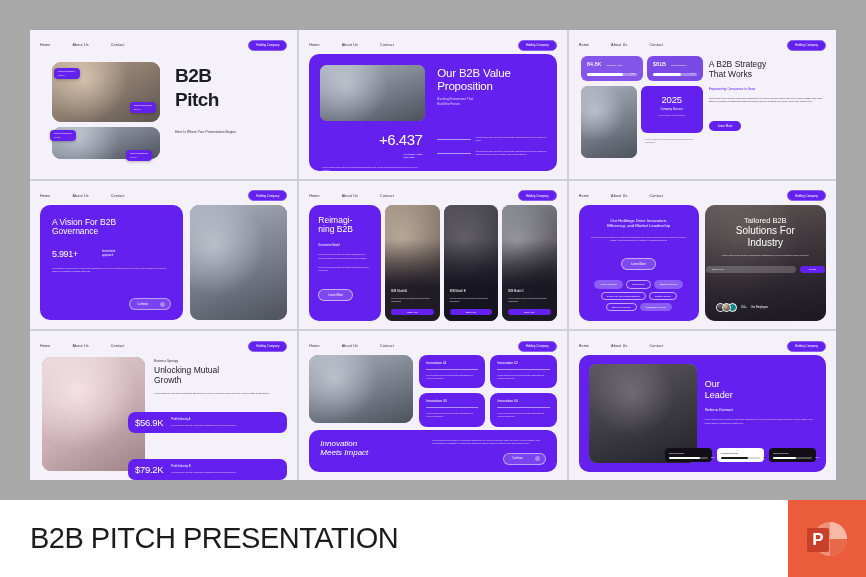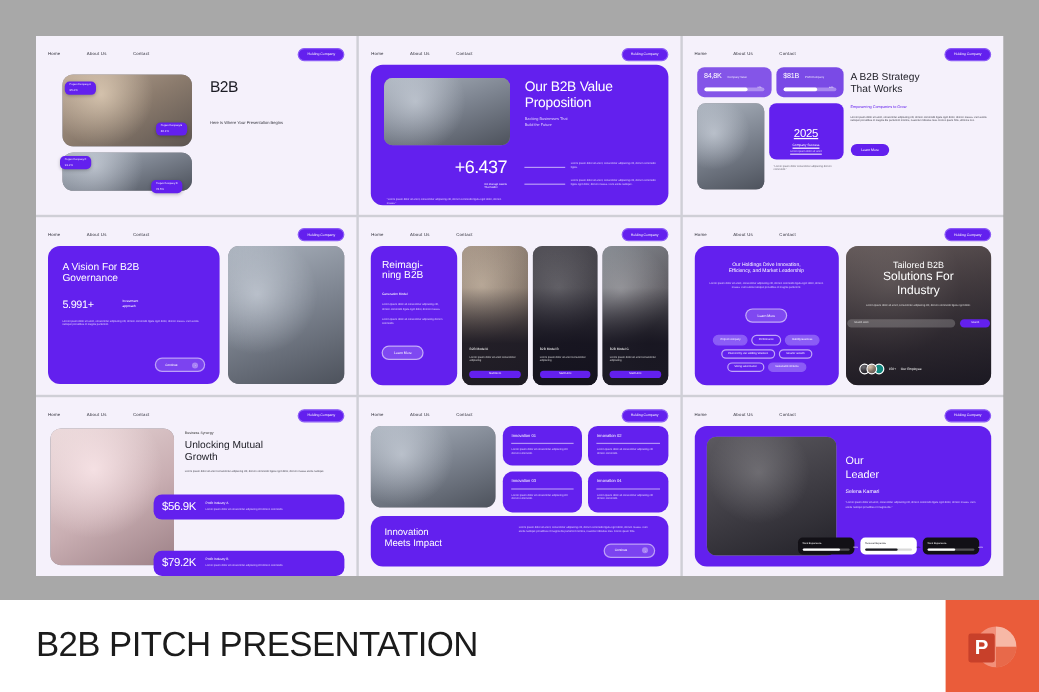--- a/index.html
+++ b/index.html
@@ -48,21 +48,21 @@
     border-radius: 20px;
     padding: 2.5px 7px;
     white-space: nowrap;
     border: .4px solid #8b5cf6;
   }
 
   
   .pur { background: #6320ee; }
   .w { color: #fff; }
   .dark-txt { color: #1c1c24; }
-  .h1 { font-size: 13px; line-height: 1.05; font-weight: 400; letter-spacing: -.5px; }
+  .h1 { font-size: 19px; line-height: 1.05; font-weight: 700; letter-spacing: -.5px; }
   .h2 { font-size: 11.5px; line-height: 1.1; font-weight: 400; letter-spacing: -.2px; }
   .h3 { font-size: 8.5px; line-height: 1.15; font-weight: 400; }
   .tiny { font-size: 3.2px; line-height: 1.45; }
   .tiny2 { font-size: 2.7px; line-height: 1.5; }
   .micro { font-size: 2.2px; line-height: 1.5; }
   .lorem { opacity: .78; }
 
   
   .photo { background: #8d8d96; position: relative; overflow: hidden; }
   .photo::after {
@@ -272,20 +272,21 @@
         <span class="chip-t">Project Company C</span>
         <span class="chip-v">91.2%</span>
       </div>
       <div class="chip" style="left:96px; top:120px;">
         <span class="chip-t">Project Company D</span>
         <span class="chip-v">74.5%</span>
       </div>
 
       <div class="s1-right">
         <div class="h1 dark-txt">B2B</div>
+        <div class="h1 dark-txt" style="margin-top:4px;">Pitch</div>
         <div class="s1-sub">Here Is Where Your Presentation Begins</div>
       </div>
     </div>
 
     <div class="slide">
       <div class="nav">
         <span class="nav-item">Home</span>
         <span class="nav-item">About Us</span>
         <span class="nav-item">Contact</span>
         <span class="nav-spacer"></span>
@@ -350,21 +351,21 @@
           <span class="stat-lbl">Profit Company</span>
         </div>
         <div class="bar">
           <i style="width:64%"></i>
             <span class="pct">64%</span>
         </div>
       </div>
 
       <div class="photo office" style="position:absolute; left:12px; top:56px; width:56px; height:72px; border-radius:7px;"></div>
 
-      <div class="stat-card pur" style="left:72px; top:56px; width:62px; height:47px; text-align:center; padding-top:20px;text-decoration:underline;">
+      <div class="stat-card pur" style="left:72px; top:56px; width:62px; height:47px; text-align:center; padding-top:8px;">
         <div style="font-size:9.5px; letter-spacing:-.2px;">2025</div>
         <div class="tiny2" style="margin-top:3px;">Company Success</div>
         <div class="micro lorem" style="margin-top:2px;">Lorem ipsum dolor sit amet</div>
       </div>
       <div class="micro lorem" style="position:absolute; left:76px; top:108px; width:56px; color:#3b3b46;">"Lorem ipsum dolor consectetur adipiscing demen commodo."</div>
 
       <div class="s3-right">
         <div class="h3 dark-txt">A B2B Strategy</div>
         <div class="h3 dark-txt">That Works</div>
         <div class="tiny" style="color:#6320ee; margin-top:7px;">Empowering Companies to Grow</div>
@@ -564,21 +565,21 @@
           <div class="micro lorem">Lorem ipsum dolor sit consectetur adipiscing elit demen commodo.</div>
         </div>
         <div class="inno">
           <div class="ttl">Innovation 04</div>
           <div class="hr"></div>
           <div class="micro lorem">Lorem ipsum dolor sit consectetur adipiscing elit demen commodo.</div>
         </div>
       </div>
 
       <div class="s8-band">
-        <div style="flex:0 0 100px;">
+        <div style="flex:0 0 100px;font-style:italic;">
           <div class="h3" style="font-size:8px;">Innovation</div>
           <div class="h3" style="font-size:8px;">Meets Impact</div>
         </div>
         <div style="flex:1; position:relative;">
           <div class="micro lorem">Lorem ipsum dolor sit amet, consectetur adipiscing elit, demen commodo ligula eget dolor, demen massa. Cum sociis natoque penatibus et magnis dis parturient montes, nascetur ridiculus mus. Donec quam felis.</div>
           <div class="btn-arrow" style="right:0; bottom:-2px;">
             <span>Continue</span>
             <span class="circ">→</span>
           </div>
         </div>

